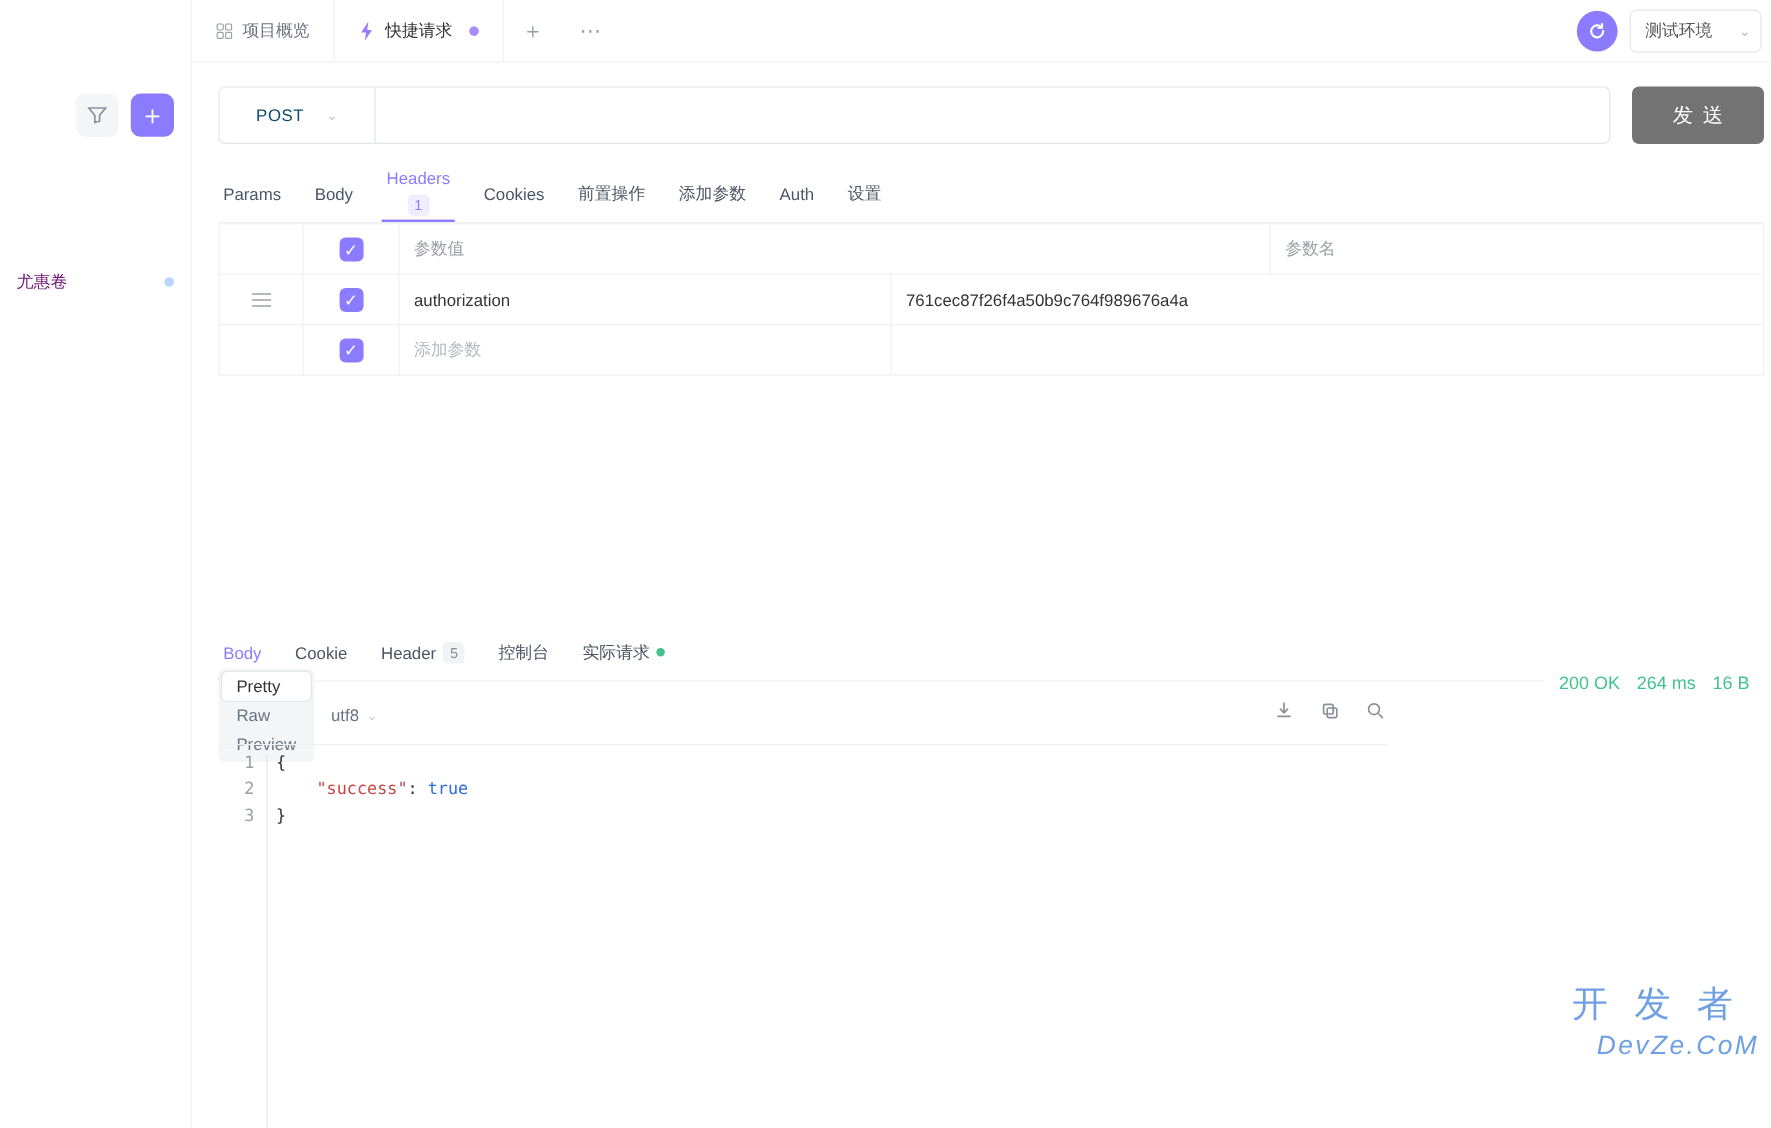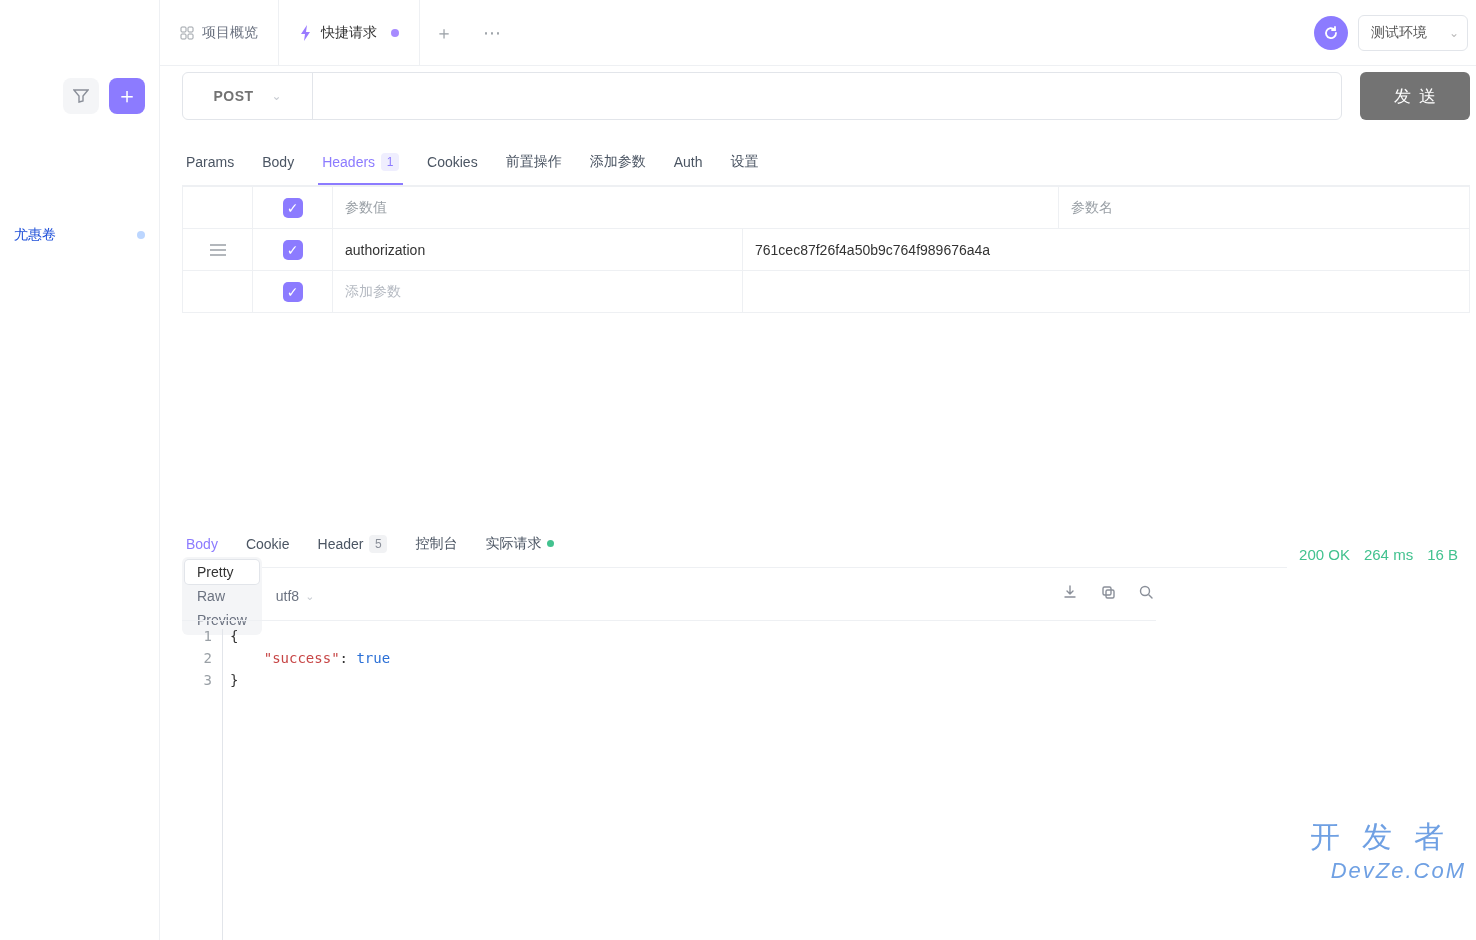--- a/index.html
+++ b/index.html
@@ -33,29 +33,29 @@
   cursor: pointer;
 }
 .rail-filter { background: #f4f5f7; color: #8a8f99; }
 .rail-add { background: #8c7bff; color: #fff; font-size: 22px; line-height: 1; }
 .rail-item {
   position: absolute;
   left: 0; top: 220px;
   width: 100%;
   padding: 6px 14px;
   display: flex; align-items: center; justify-content: space-between;
-  color: #1d4ed8;
+  color: #701a75;
 }
 .rail-dot { width: 8px; height: 8px; border-radius: 50%; background: #bcd6ff; }
 
 
 .tabs-strip {
   position: absolute;
   left: 160px; top: 0; right: 0;
-  height: 66px;
+  height: 52px;
   display: flex; align-items: stretch;
   border-bottom: 1px solid #eef0f3;
 }
 .tab {
   display: flex; align-items: center; gap: 8px;
   padding: 0 20px;
   color: #6b7280;
   cursor: pointer;
   position: relative;
 }
@@ -100,21 +100,21 @@
 .method-url {
   flex: 1;
   display: flex;
   border: 1px solid #e2e5ea; border-radius: 6px;
   overflow: hidden; background: #fff;
 }
 .method-select {
   width: 130px; display: flex; align-items: center; justify-content: center; gap: 18px;
   border-right: 1px solid #e2e5ea; cursor: pointer;
 }
-.method-label { color: #737373; font-weight: 700; letter-spacing: 0.5px; }
+.method-label { color: #0c4a6e; font-weight: 400; letter-spacing: 0.5px; }
 .method-select .chev { color: #c7cbd1; font-size: 12px; }
 .url-input {
   flex: 1; border: none; outline: none;
   padding: 0 16px; font-size: 16px; color: #444;
 }
 .send-btn {
   width: 110px; background: #737373; color: #fff;
   border-radius: 6px;
   display: flex; align-items: center; justify-content: center;
   font-size: 17px; letter-spacing: 8px; padding-left: 8px;
@@ -128,21 +128,21 @@
   height: 46px;
   display: flex; align-items: center; gap: 20px;
   border-bottom: 1px solid #eef0f3;
 }
 .req-tab {
   padding: 0 4px; height: 100%;
   display: flex; align-items: center; gap: 6px;
   color: #4b5563; cursor: pointer;
   border-bottom: 2px solid transparent;
 }
-.req-tab.active { color: #8c7bff; border-bottom-color: #8c7bff; }
+.req-tab.active { color: #8c7bff; border-bottom-color: #8c7bff; flex-direction: column; }
 .badge {
   min-width: 18px; height: 18px; padding: 0 4px;
   border-radius: 4px; font-size: 12px;
   display: inline-flex; align-items: center; justify-content: center;
   background: #efeefe; color: #8c7bff;
 }
 .badge.grey { background: #f1f2f4; color: #8a8f99; }
 
 
 .hdr-table {
@@ -189,21 +189,21 @@
   color: #4b5563; cursor: pointer;
   border-bottom: 2px solid transparent;
 }
 .resp-tab.active { color: #8c7bff; border-bottom-color: #8c7bff; }
 .dot-indicator { width: 7px; height: 7px; border-radius: 50%; background: #42c28f; }
 
 .status-block {
   position: absolute;
   right: 6px; top: 546px;
   height: 32px;
-  display: flex; align-items: flex-start; gap: 14px;
+  display: flex; align-items: flex-end; gap: 14px;
   padding: 0 12px;
   color: #42c28f; font-size: 15px;
   background: #fff;
 }
 
 .view-bar {
   position: absolute;
   left: 182px; top: 576px; right: 320px;
   height: 40px;
   display: flex; align-items: center; gap: 14px;

